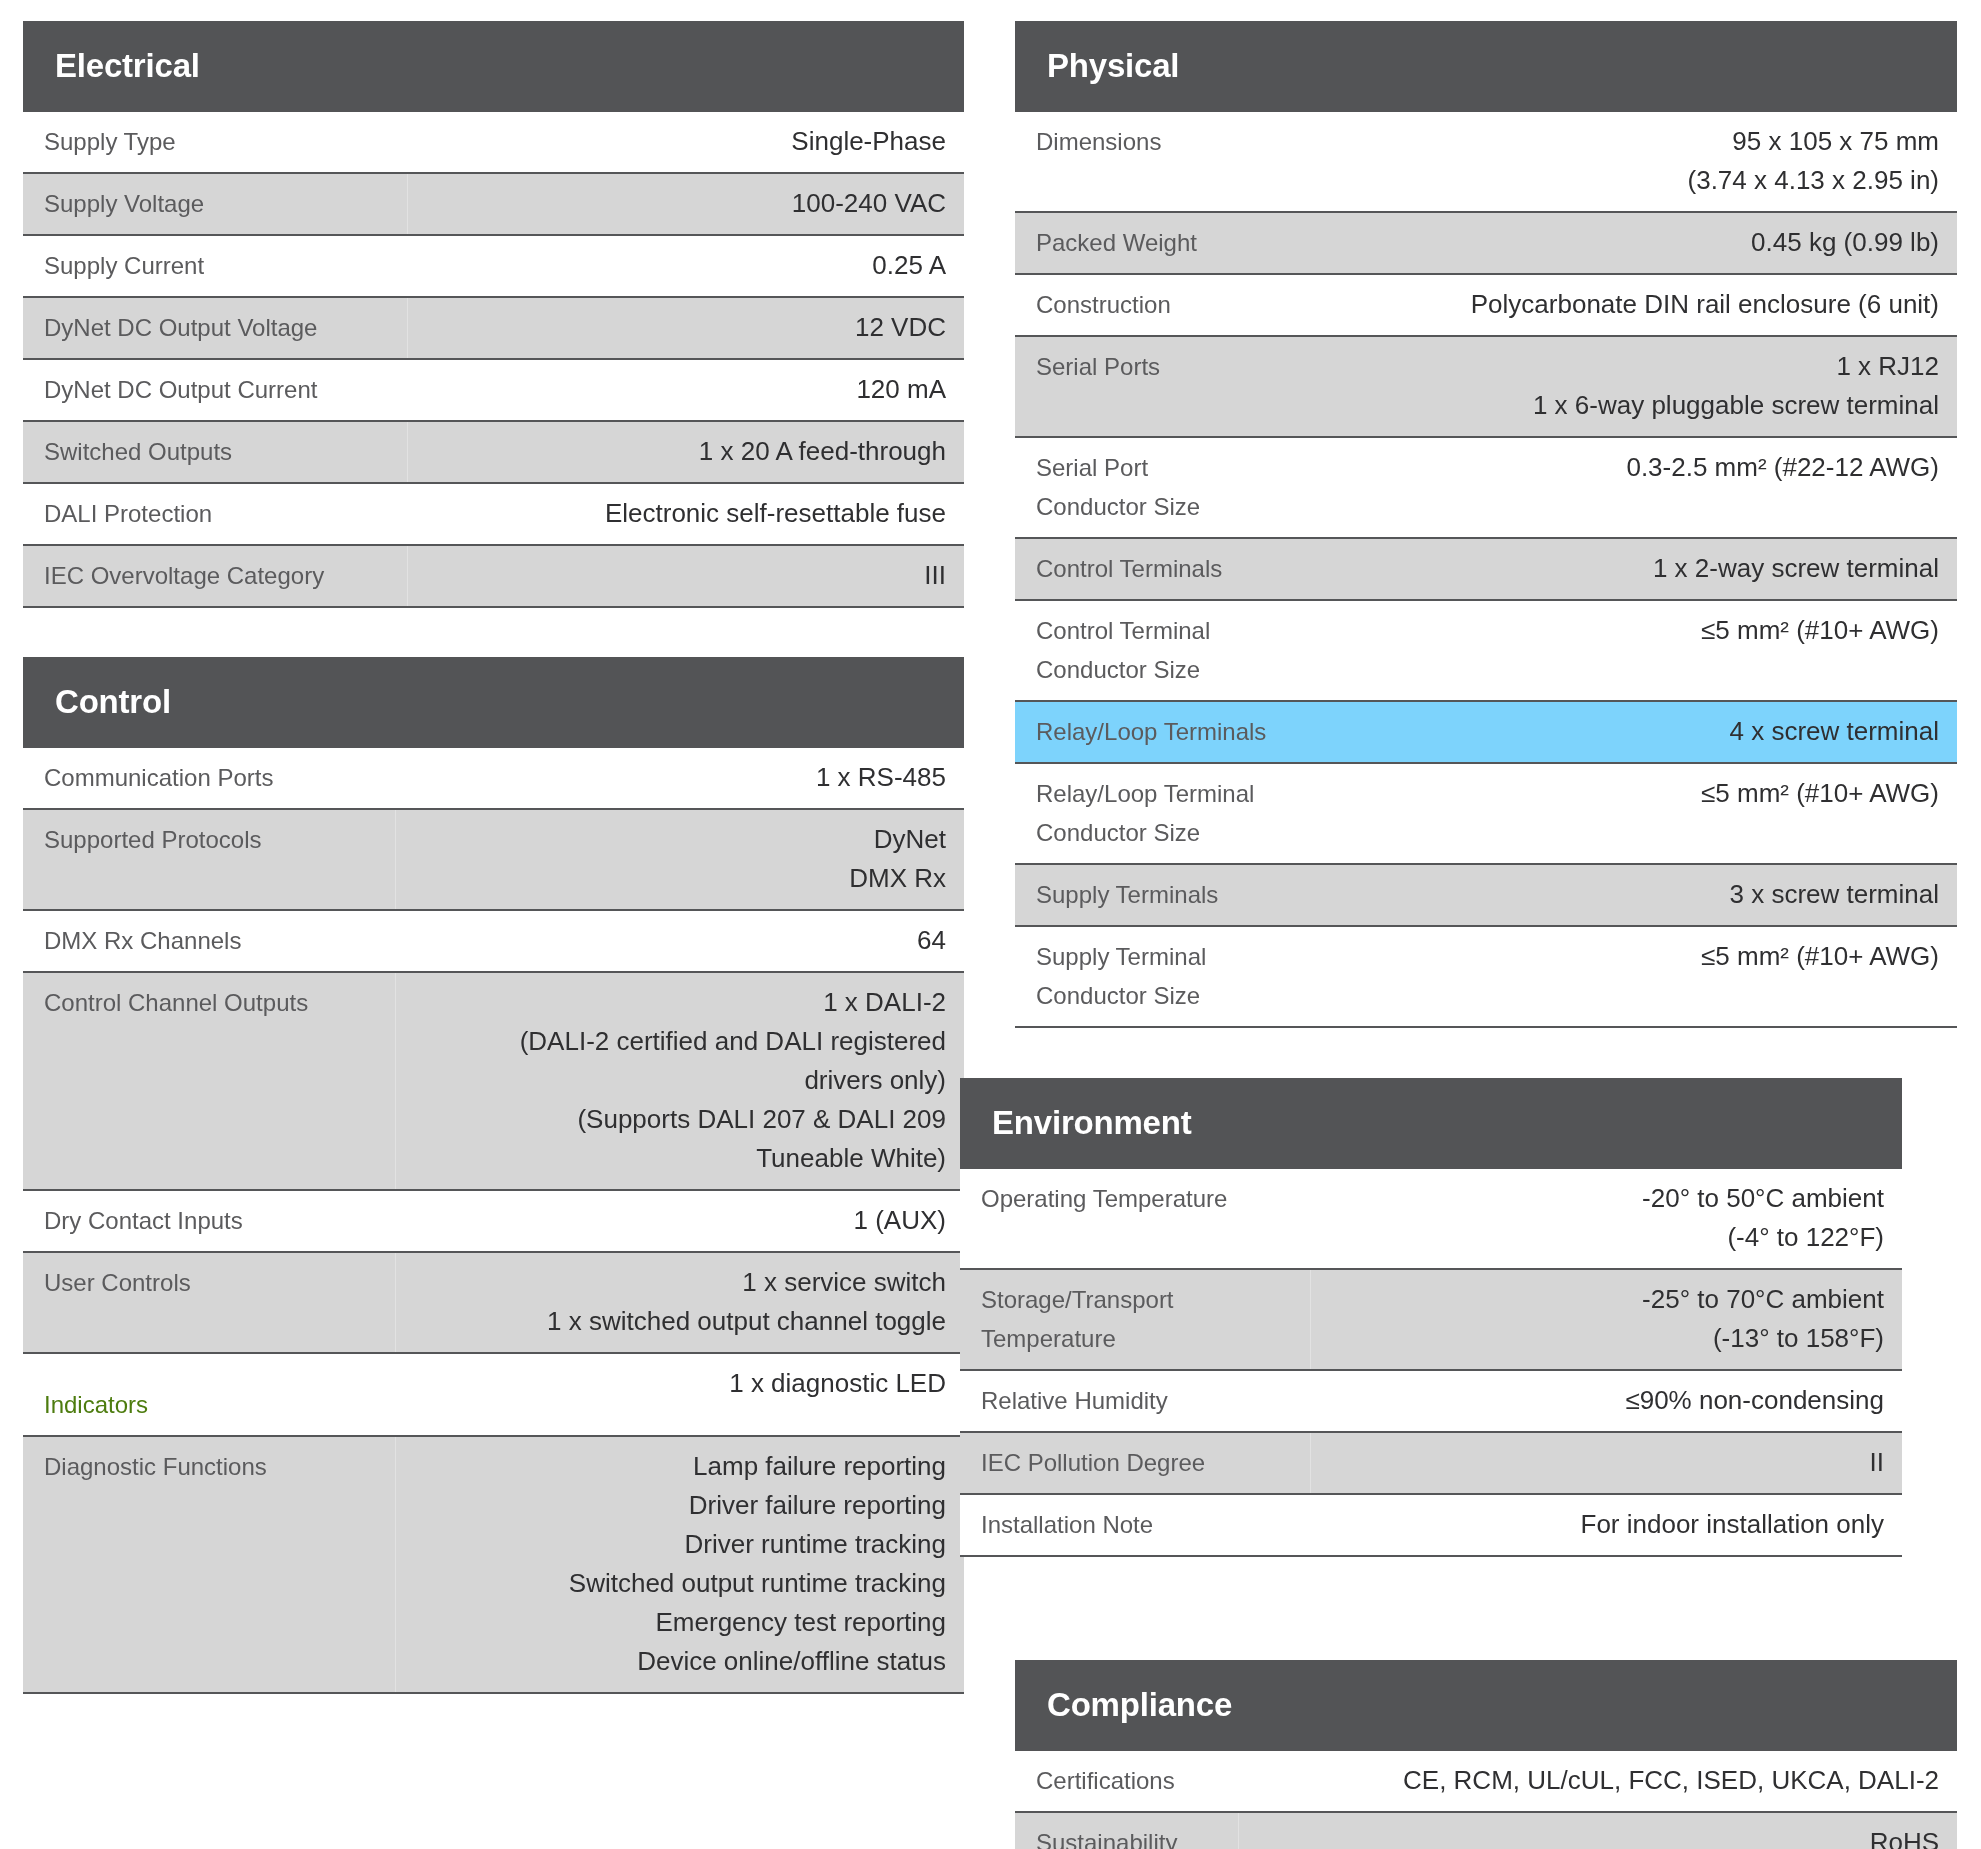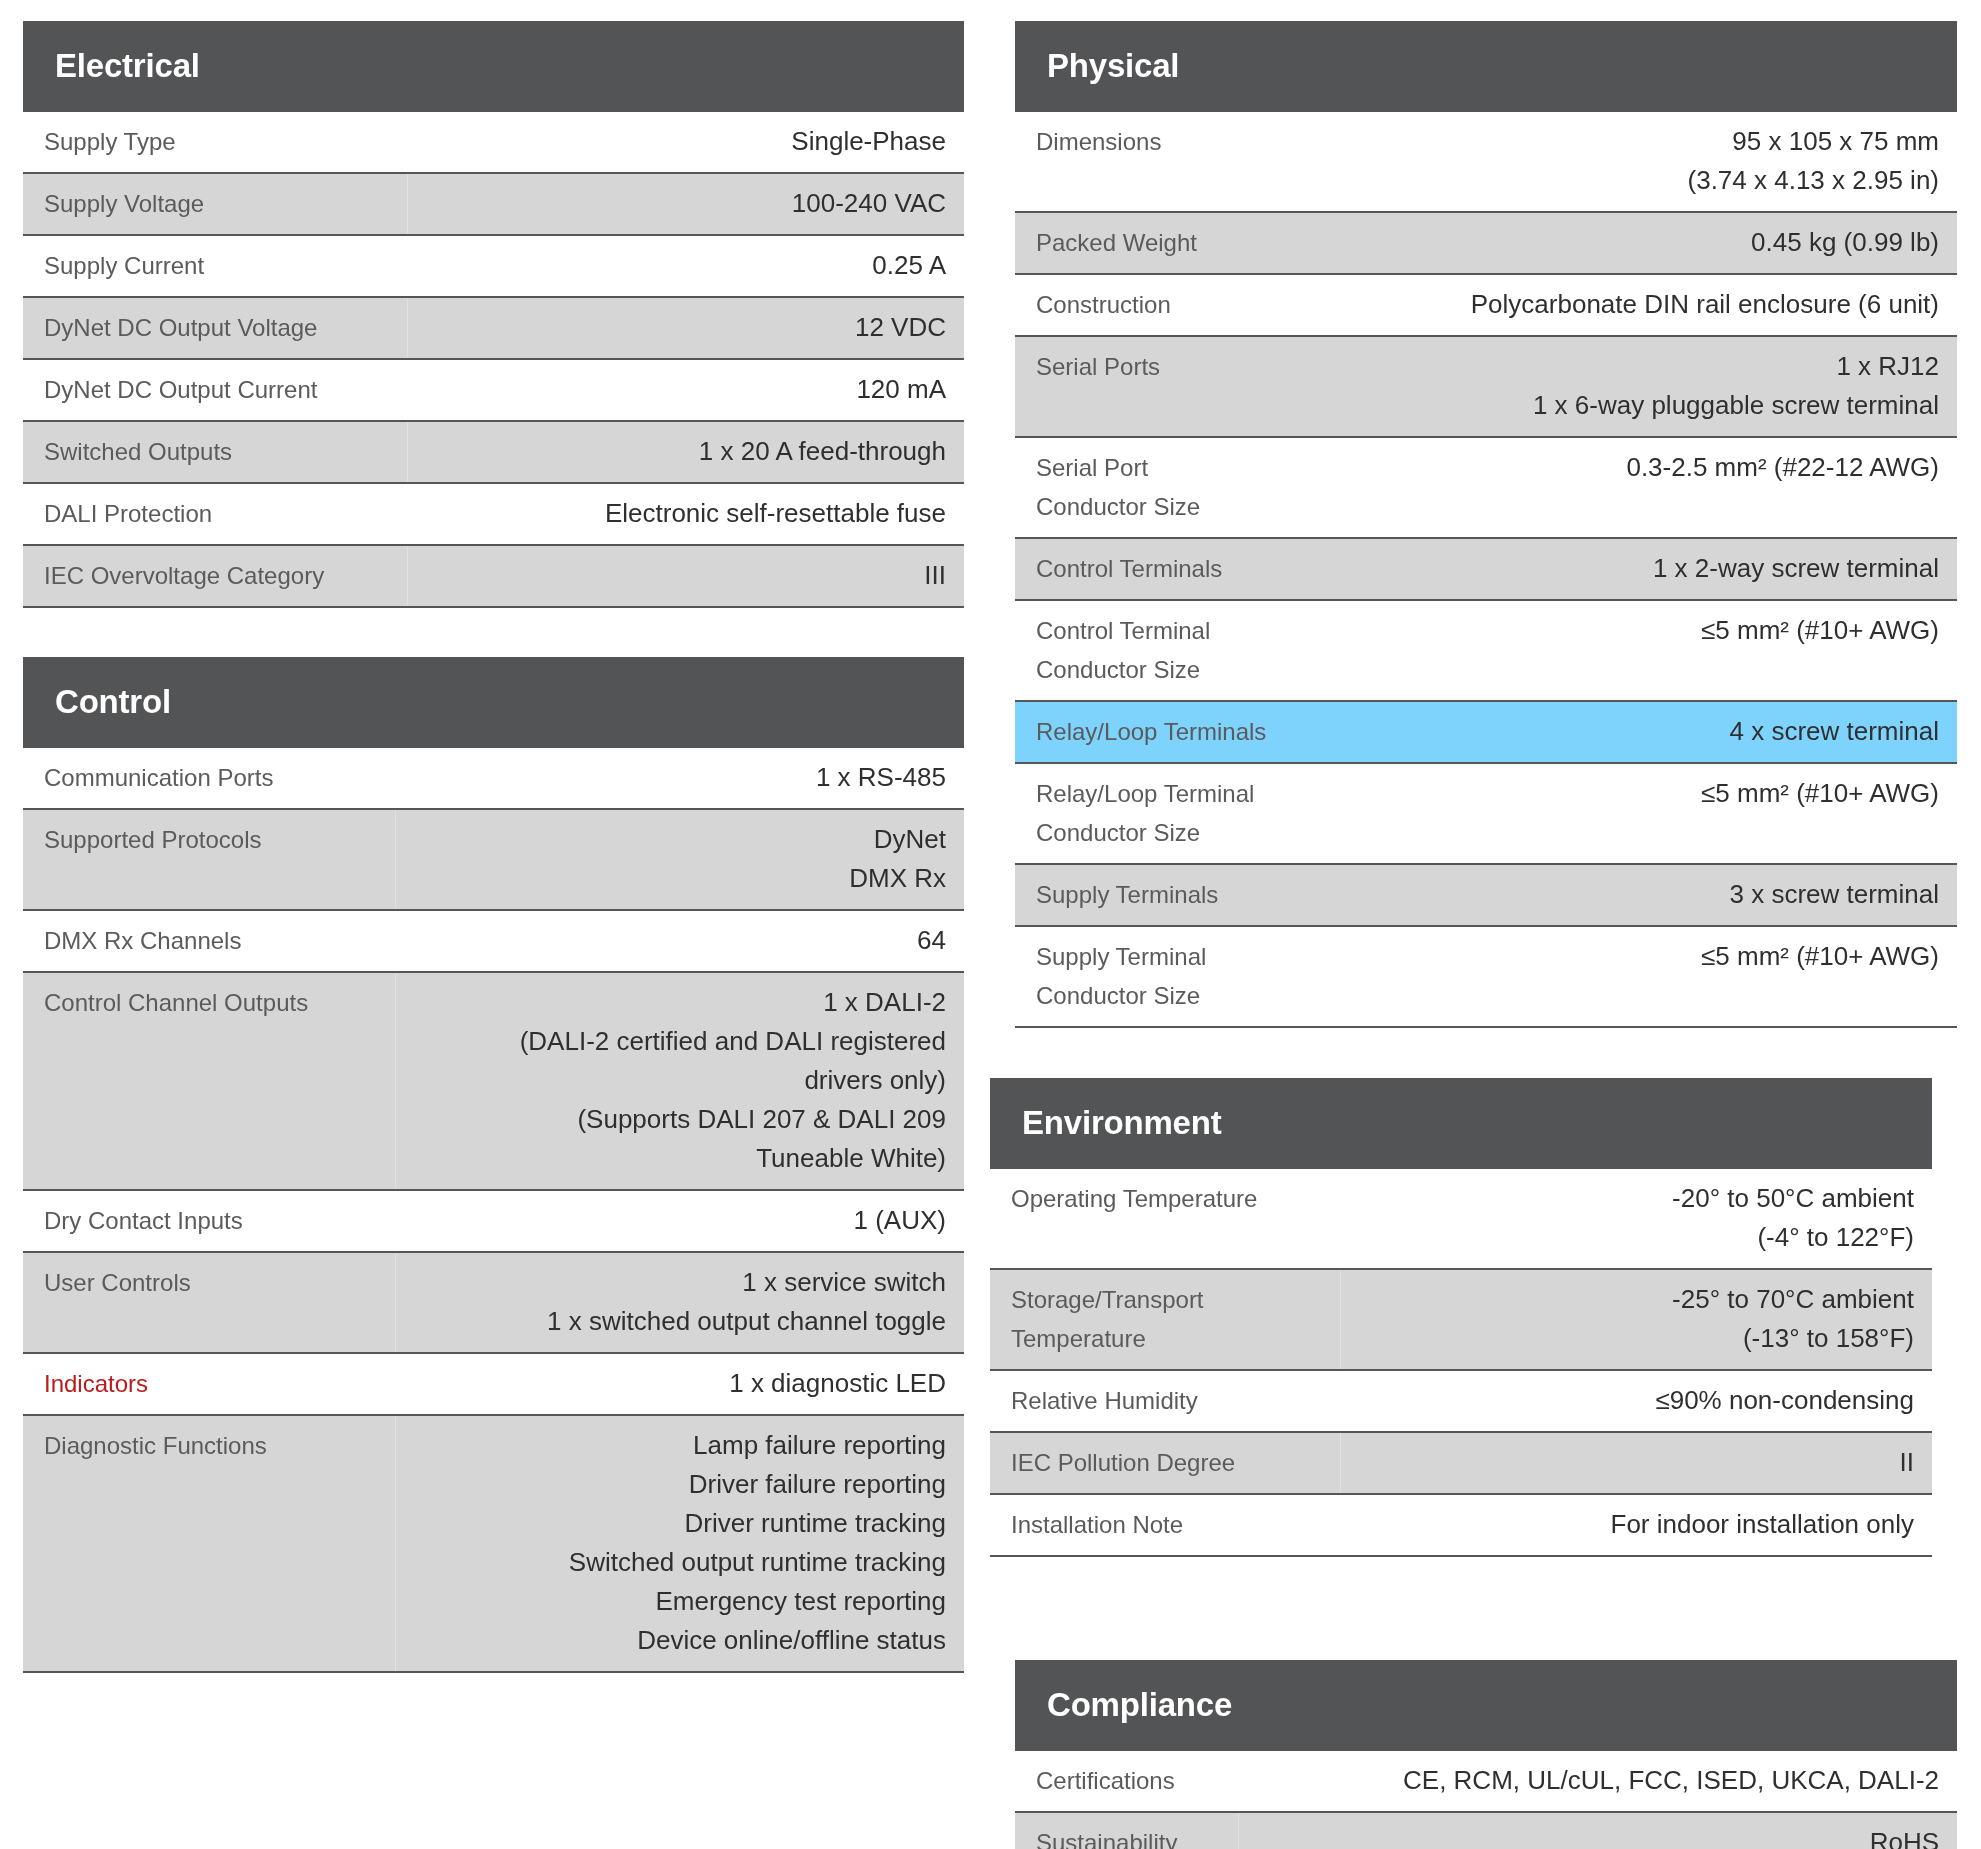--- a/index.html
+++ b/index.html
@@ -14,21 +14,21 @@
     overflow: hidden;
     font-family: "Liberation Sans", sans-serif;
   }
   .section {
     position: absolute;
     width: 942px;
   }
   .sec-electrical { left: 23px; top: 21px; width: 941px; }
   .sec-control { left: 23px; top: 657px; width: 941px; }
   .sec-physical { left: 1015px; top: 21px; }
-  .sec-environment { left: 990px; top: 1078px; }
+  .sec-environment { left: 960px; top: 1078px; }
   .sec-compliance { left: 1015px; top: 1660px; }
 
   .sec-header {
     background: #535456;
     height: 91px;
     box-sizing: border-box;
     padding-left: 32px;
     display: flex;
     align-items: flex-start;
   }
@@ -183,21 +183,21 @@
         </div>
       </div>
       <div class="row shaded" style="border-bottom-color: rgb(85, 86, 88); background: rgb(214, 214, 214);">
         <div class="cell-label" style="color: rgb(91, 91, 93);">User Controls</div>
         <div class="cell-value" style="color: rgb(47, 47, 49);">
           <span class="value-line">1 x service switch</span>
           <span class="value-line">1 x switched output channel toggle</span>
         </div>
       </div>
       <div class="row" style="border-bottom-color: rgb(85, 86, 88);">
-        <div class="cell-label" style="color: #b91c1c;">Indicators</div>
+        <div class="cell-label" style="color: #4d7c0f; margin-top: 21px;">Indicators</div>
         <div class="cell-value" style="color: rgb(47, 47, 49);">
           <span class="value-line">1 x diagnostic LED</span>
         </div>
       </div>
       <div class="row shaded" style="border-bottom-color: rgb(85, 86, 88); background: rgb(214, 214, 214);">
         <div class="cell-label" style="color: rgb(91, 91, 93);">Diagnostic Functions</div>
         <div class="cell-value" style="color: rgb(47, 47, 49);">
           <span class="value-line">Lamp failure reporting</span>
           <span class="value-line">Driver failure reporting</span>
           <span class="value-line">Driver runtime tracking</span>

